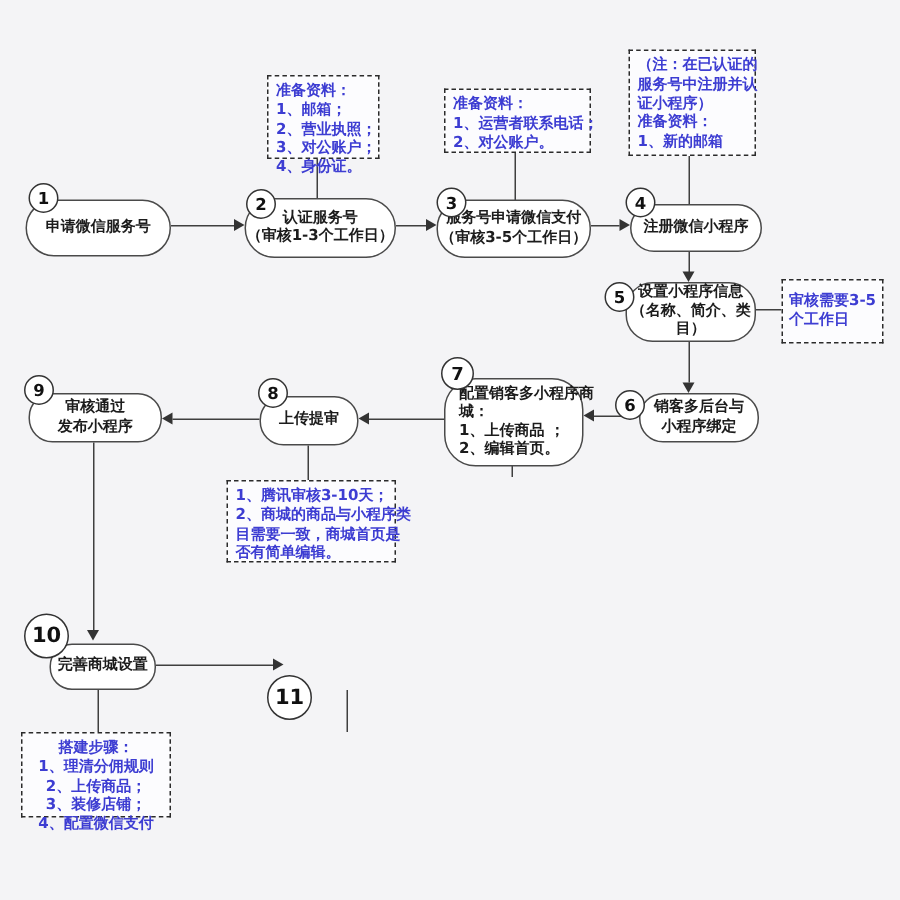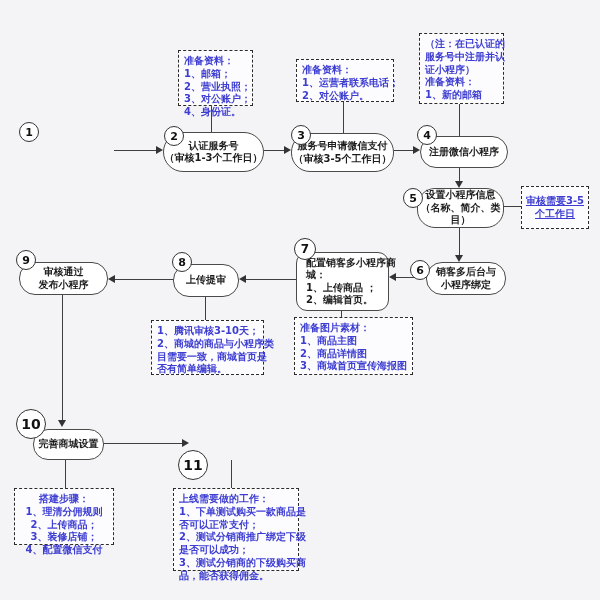--- a/index.html
+++ b/index.html
@@ -21,44 +21,45 @@
     font-weight:bold;color:#111111;z-index:3;box-sizing:border-box;
   }
   .badge.sm{width:20px;height:20px;font-size:11px;}
   .badge.md{width:22px;height:22px;font-size:12px;}
   .badge.lg{width:30px;height:30px;font-size:14px;}
   .note{
     position:absolute;background:#fcfcfe;border:1.5px dashed #2b2b2b;
     color:#3d3dd2;font-weight:bold;font-size:10px;line-height:12.8px;
     padding:4px 5px;white-space:pre;z-index:2;box-sizing:border-box;
   }
-  .note.center{text-align:center;display:flex;align-items:center;justify-content:center;text-decoration:underline;}
+  .note.center{display:flex;align-items:center;justify-content:center;}
   .hline{position:absolute;height:0;border-top:1.5px solid #3f3f3f;z-index:1;}
   .vline{position:absolute;width:0;border-left:1.5px solid #3f3f3f;z-index:1;}
   .arr{position:absolute;width:0;height:0;z-index:1;}
   .arr.right{border-top:4.5px solid transparent;border-bottom:4.5px solid transparent;border-left:7px solid #333333;}
   .arr.left{border-top:4.5px solid transparent;border-bottom:4.5px solid transparent;border-right:7px solid #333333;}
   .arr.down{border-left:4.5px solid transparent;border-right:4.5px solid transparent;border-top:7px solid #333333;}
 </style>
 </head>
 <body>
 
 <div class="canvas">
 
+  <div class="node" style="left:17px;top:133px;width:97px;height:38px;border-radius:19px;">申请微信服务号</div>
   <div class="node" style="left:163px;top:132px;width:101px;height:40px;border-radius:20px;">认证服务号
 （审核1-3个工作日）</div>
   <div class="node" style="left:291px;top:133px;width:103px;height:39px;border-radius:19px;">服务号申请微信支付
 （审核3-5个工作日）</div>
   <div class="node" style="left:420px;top:136px;width:88px;height:32px;border-radius:16px;">注册微信小程序</div>
   <div class="node" style="left:417px;top:188px;width:87px;height:40px;border-radius:18px;">设置小程序信息
 （名称、简介、类
 目）</div>
   <div class="node" style="left:426px;top:262px;width:80px;height:33px;border-radius:16px;">销客多后台与
 小程序绑定</div>
-  <div class="node left" style="left:296px;top:252px;width:93px;height:59px;border-radius:11px;">配置销客多小程序商
+  <div class="node left" style="left:296px;top:252px;width:93px;height:59px;border-radius:21px;">配置销客多小程序商
 城：
 1、上传商品 ；
 2、编辑首页。</div>
   <div class="node" style="left:19px;top:262px;width:89px;height:33px;border-radius:16px;">审核通过
 发布小程序</div>
   <div class="node" style="left:173px;top:264px;width:66px;height:33px;border-radius:16px;">上传提审</div>
   <div class="node" style="left:33px;top:429px;width:71px;height:31px;border-radius:15px;">完善商城设置</div>
 
   <div class="badge sm" style="left:19px;top:122px;">1</div>
   <div class="badge sm" style="left:164px;top:126px;">2</div>
@@ -80,40 +81,29 @@
   <div class="note" style="left:296px;top:59px;width:98px;height:43px;">准备资料：
 1、运营者联系电话；
 2、对公账户。</div>
   <div class="note" style="left:419px;top:33px;width:85px;height:71px;">（注：在已认证的
 服务号中注册并认
 证小程序）
 准备资料：
 1、新的邮箱</div>
   <div class="note center" style="left:521px;top:186px;width:68px;height:43px;">审核需要3-5
 个工作日</div>
-  <div class="note" style="left:294px;top:317px;width:119px;height:58px;">准备图片素材：
-1、商品主图
-2、商品详情图
-3、商城首页宣传海报图</div>
   <div class="note" style="left:151px;top:320px;width:113px;height:55px;">1、腾讯审核3-10天；
 2、商城的商品与小程序类
 目需要一致，商城首页是
 否有简单编辑。</div>
   <div class="note" style="left:14px;top:488px;width:100px;height:57px;text-align:center;">搭建步骤：
 1、理清分佣规则
 2、上传商品；
 3、装修店铺；
 4、配置微信支付</div>
-  <div class="note" style="left:173px;top:488px;width:126px;height:83px;">上线需要做的工作：
-1、下单测试购买一款商品是
-否可以正常支付；
-2、测试分销商推广绑定下级
-是否可以成功；
-3、测试分销商的下级购买商
-品，能否获得佣金。</div>
 
   <div class="hline" style="left:114px;top:150px;width:42px;"></div>
   <div class="arr right" style="left:156px;top:146px;"></div>
 
   <div class="hline" style="left:264px;top:150px;width:20px;"></div>
   <div class="arr right" style="left:284px;top:146px;"></div>
 
   <div class="hline" style="left:394px;top:150px;width:19px;"></div>
   <div class="arr right" style="left:413px;top:146px;"></div>
 

